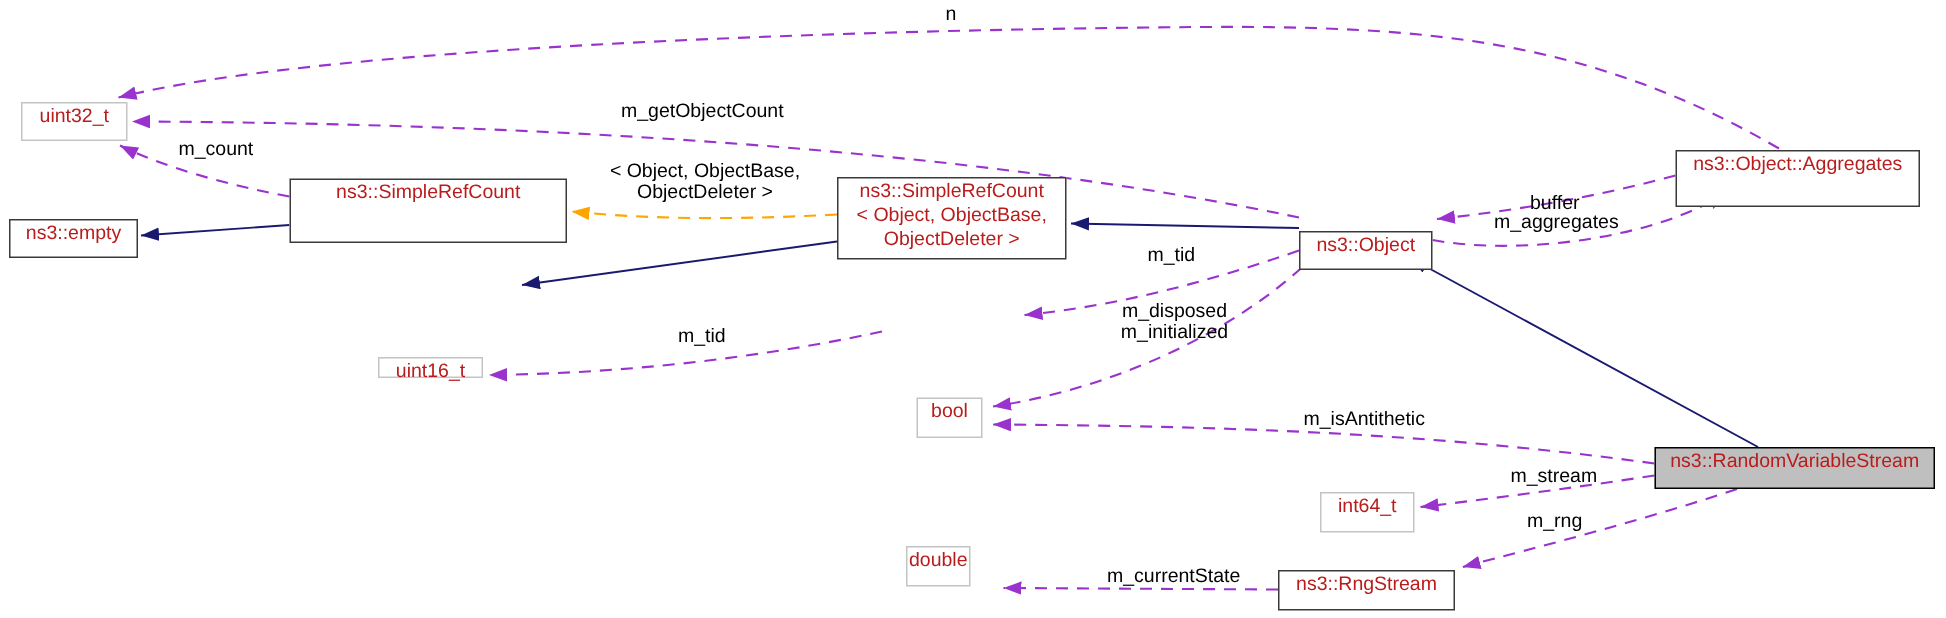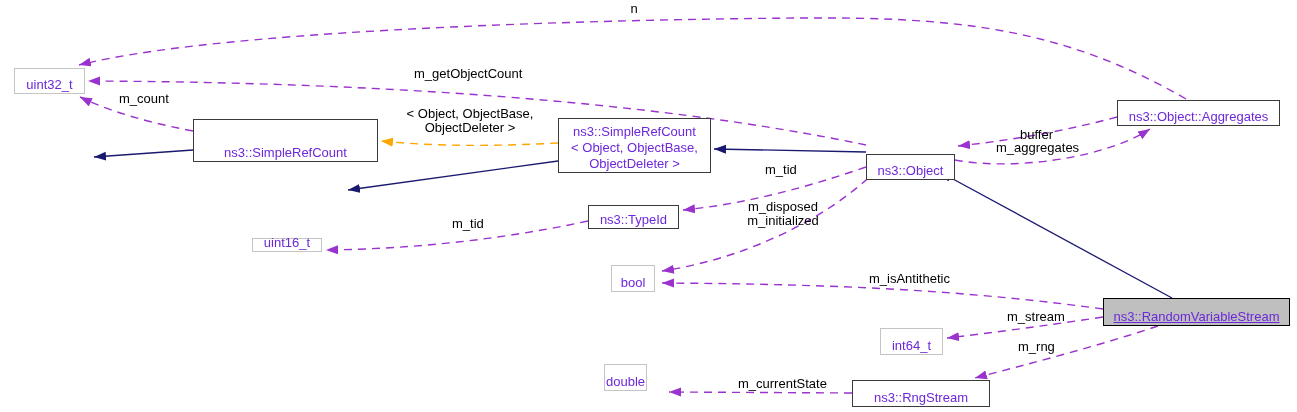--- a/index.html
+++ b/index.html
@@ -6,31 +6,31 @@
   .diagram{
     position:relative;
     width:1297px;height:412px;
     background:#ffffff;
     font-family:"Liberation Sans", sans-serif;
     overflow:hidden;
   }
   .edges{position:absolute;left:0;top:0;width:1297px;height:412px;}
   .node{
     position:absolute;
-    display:flex;flex-direction:column;align-items:center;justify-content:flex-end;
+    display:flex;flex-direction:column;align-items:center;justify-content:flex-start;
     background:#ffffff;
-    font-size:13px;color:#6d28d9;
+    font-size:13px;color:#b91c1c;
     line-height:16px;
     text-align:center;
     white-space:nowrap;
     box-sizing:border-box;
   }
   .node.class{border:1.5px solid #3a3a3a;}
   .node.prim{border:1px solid #c4c4c4;}
-  .node.focus{border:1.7px solid #000000;background:#bfbfbf;text-decoration:underline;}
+  .node.focus{border:1.7px solid #000000;background:#bfbfbf;}
   .edge-label{
     position:absolute;
     font-size:13px;color:#000000;
     white-space:nowrap;
     line-height:13px;
   }
   .edge-label.centered{transform:translateX(-50%);text-align:center;}
   .edge-label div{line-height:14px;}
 </style>
 </head>
@@ -69,61 +69,61 @@
     <path d="M 1103 309 C 950 288 810 284 662 283" stroke="#9a32cd" stroke-width="1.4" stroke-dasharray="8 6" fill="none" marker-end="url(#arrow-usage)"></path>
     <path d="M 1103 317 C 1050 325 998 332 947 338" stroke="#9a32cd" stroke-width="1.4" stroke-dasharray="8 6" fill="none" marker-end="url(#arrow-usage)"></path>
     <path d="M 1158 326 C 1095 347 1028 364 975 378" stroke="#9a32cd" stroke-width="1.4" stroke-dasharray="8 6" fill="none" marker-end="url(#arrow-usage)"></path>
     <path d="M 852 393 L 669 392" stroke="#9a32cd" stroke-width="1.4" stroke-dasharray="8 6" fill="none" marker-end="url(#arrow-usage)"></path>
   </svg>
 
   <div class="node prim" style="left:14px;top:68px;width:71px;height:26px">
     <span>uint32_t</span>
   </div>
 
+  <div class="node class" style="left:6px;top:146px;width:86px;height:26px">
+    <span>ns3::empty</span>
+  </div>
 
   <div class="node class" style="left:193px;top:119px;width:185px;height:43px">
     <span>ns3::SimpleRefCount</span>
   </div>
 
 
   <div class="node class" style="left:558px;top:118px;width:153px;height:55px">
     <span>ns3::SimpleRefCount</span>
     <span>&lt; Object, ObjectBase,</span>
     <span>ObjectDeleter &gt;</span>
   </div>
 
-  <div class="node class" style="left:588px;top:205px;width:91px;height:24px">
-    <span>ns3::TypeId</span>
-  </div>
 
   <div class="node prim" style="left:252px;top:238px;width:70px;height:14px">
     <span>uint16_t</span>
   </div>
 
   <div class="node prim" style="left:611px;top:265px;width:44px;height:27px">
     <span>bool</span>
   </div>
 
   <div class="node class" style="left:866px;top:154px;width:89px;height:26px">
     <span>ns3::Object</span>
   </div>
 
-  <div class="node class" style="left:1117px;top:100px;width:163px;height:26px">
+  <div class="node class" style="left:1117px;top:100px;width:163px;height:38px">
     <span>ns3::Object::Aggregates</span>
   </div>
 
   <div class="node focus" style="left:1103px;top:298px;width:187px;height:28px">
     <span>ns3::RandomVariableStream</span>
   </div>
 
   <div class="node prim" style="left:880px;top:328px;width:63px;height:27px">
     <span>int64_t</span>
   </div>
 
-  <div class="node class" style="left:852px;top:380px;width:138px;height:27px">
+  <div class="node class" style="left:852px;top:380px;width:118px;height:27px">
     <span>ns3::RngStream</span>
   </div>
 
   <div class="node prim" style="left:604px;top:364px;width:43px;height:27px">
     <span>double</span>
   </div>
 
   <span class="edge-label centered" style="left:634px;top:2px">n</span>
 
   <span class="edge-label" style="left:414px;top:67px">m_getObjectCount</span>

